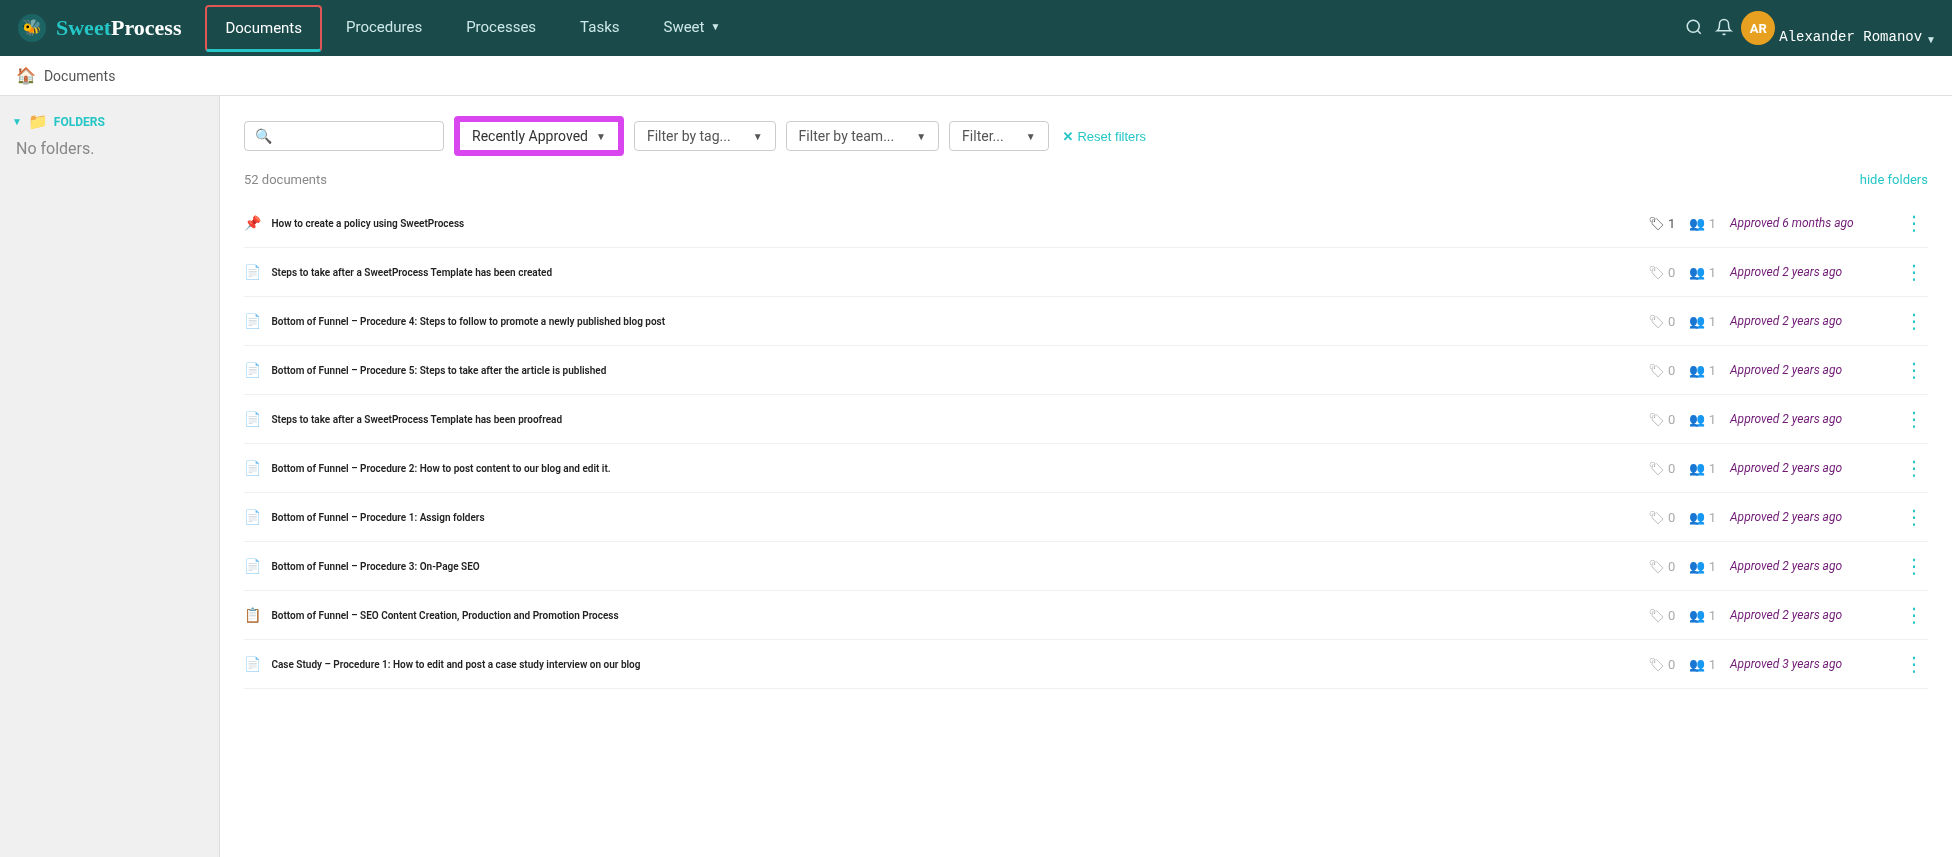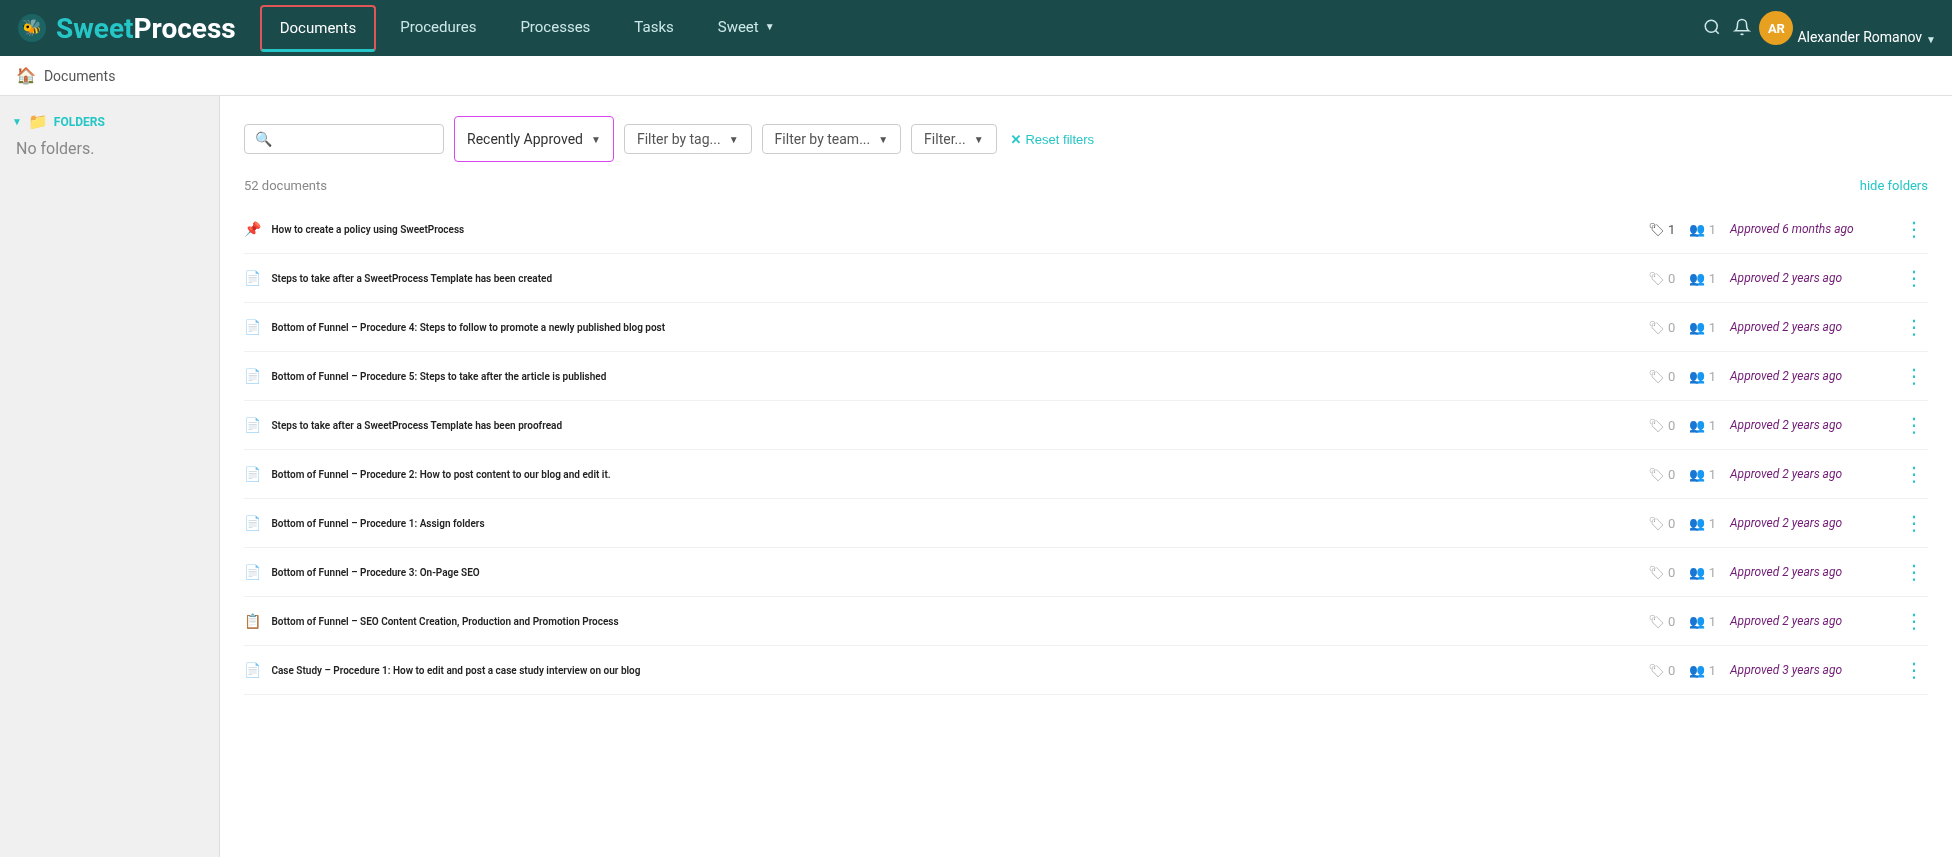--- a/index.html
+++ b/index.html
@@ -22,23 +22,24 @@
     }
     .brand-icon {
       width: 32px;
       height: 32px;
       margin-right: 8px;
       display: flex;
       align-items: center;
       justify-content: center;
     }
     .brand-text {
-      font-size: 28px;
+      font-size: 22px;
       font-weight: 400;
       color: #fff;
+      font-family: Liberation Serif, serif;
     }
     .brand-text span { color: #26c6c6; font-weight: 700; }
     .nav-links {
       display: flex;
       align-items: center;
       flex: 1;
       gap: 4px;
     }
     .nav-link {
       color: #cde8e8;
@@ -84,20 +85,21 @@
       display: flex;
       align-items: center;
       justify-content: center;
       font-weight: 700;
       font-size: 13px;
       color: #fff;
     }
     .user-name {
       color: #fff;
       font-size: 14px;
+      font-family: Liberation Mono, monospace;
     }
     .chevron-down { font-size: 10px; color: #cde8e8; }
 
     
     .breadcrumb-bar {
       background: #fff;
       padding: 10px 16px;
       border-bottom: 1px solid #e0e0e0;
       display: flex;
       align-items: center;
@@ -164,38 +166,38 @@
     .search-input {
       border: none;
       outline: none;
       font-size: 14px;
       width: 100%;
       background: transparent;
     }
     .filter-select {
       display: flex;
       align-items: center;
-      border: 1px solid #d946ef;
+      border: 6px solid #d946ef;
       border-radius: 4px;
-      padding: 14px 12px;
+      padding: 6px 12px;
       background: #fff;
       cursor: pointer;
       gap: 8px;
       font-size: 14px;
       color: #333;
     }
     .filter-select-plain {
       display: flex;
       align-items: center;
       border: 1px solid #ccc;
       border-radius: 4px;
       padding: 6px 12px;
       background: #fff;
       cursor: pointer;
-      gap: 8px;
+      gap: 22px;
       font-size: 14px;
       color: #555;
     }
     .filter-chevron { font-size: 10px; color: #555; }
     .reset-filters-btn {
       display: flex;
       align-items: center;
       gap: 4px;
       background: none;
       border: none;

